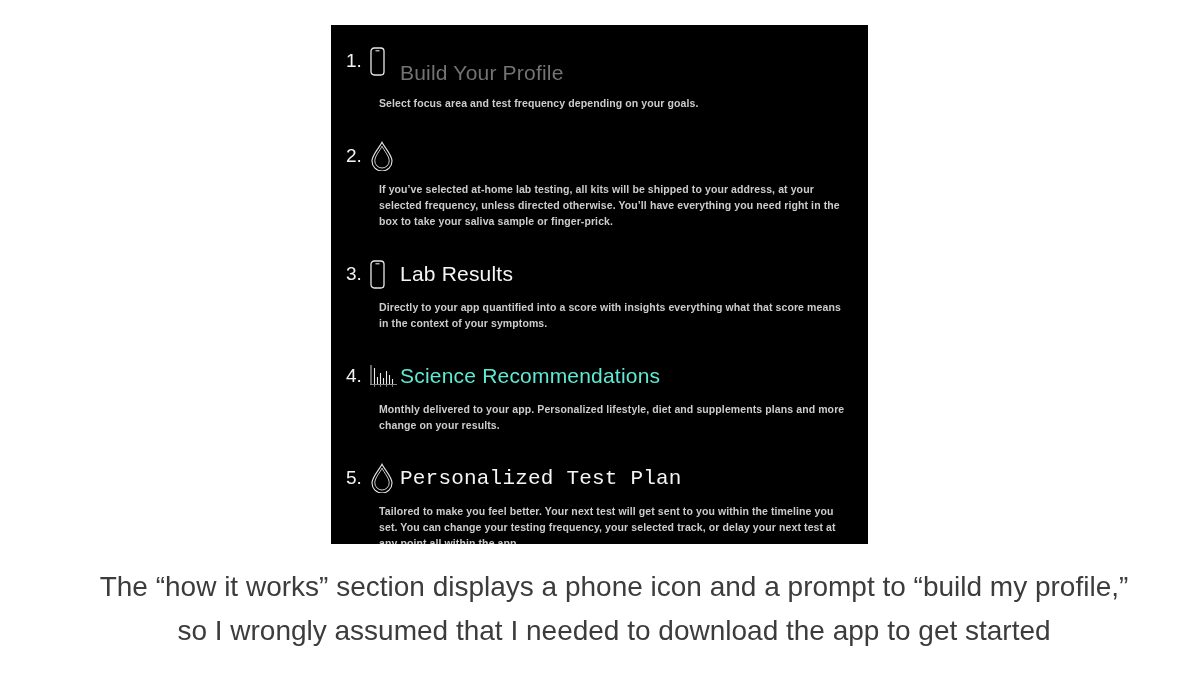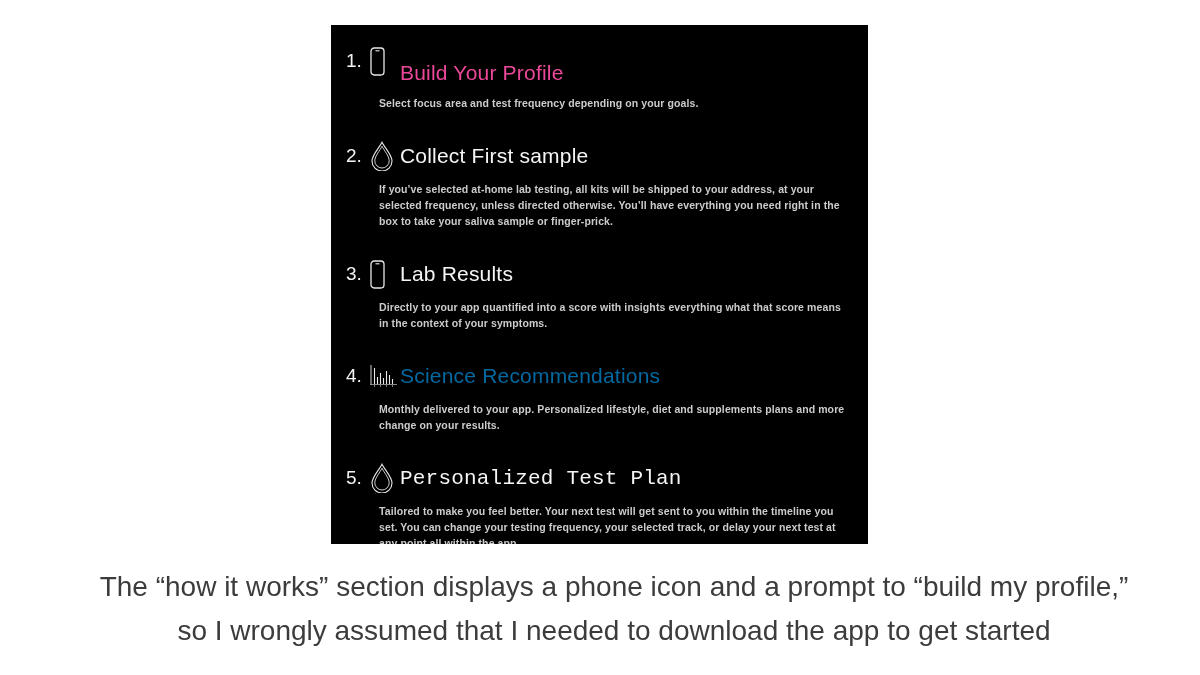--- a/index.html
+++ b/index.html
@@ -78,35 +78,34 @@
   <div class="steps">
   <div class="step">
     <div class="step-header">
       <span class="step-number">1.</span>
       <span class="step-icon">
             <svg width="15" height="29" viewBox="0 0 15 29" fill="none" xmlns="http://www.w3.org/2000/svg">
     <rect x="1" y="1" width="13" height="27" rx="3.2" stroke="#e8e8e8" stroke-width="1.3"></rect>
     <line x1="5.5" y1="3.8" x2="9.5" y2="3.8" stroke="#e8e8e8" stroke-width="1.1"></line>
   </svg>
           </span>
-      <span class="step-title" style="color: #ec4899; margin-top: 24px;">Build Your Profile</span>
+      <span class="step-title" style="color: #737373; margin-top: 24px;">Build Your Profile</span>
     </div>
     <div class="step-desc" style="color: rgb(204, 204, 204);">Select focus area and test frequency depending on your goals.</div>
   </div>
 
   <div class="step">
     <div class="step-header">
       <span class="step-number">2.</span>
       <span class="step-icon">
             <svg width="24" height="30" viewBox="0 0 24 30" fill="none" xmlns="http://www.w3.org/2000/svg">
     <path d="M12 1.2 C9.5 6.5 2 13.8 2 20 a10 10 0 0 0 20 0 C22 13.8 14.5 6.5 12 1.2 Z" stroke="#e8e8e8" stroke-width="1.1"></path>
     <path d="M12 5.2 C10.2 9.2 4.8 15 4.8 19.8 a7.2 7.2 0 0 0 14.4 0 C19.2 15 13.8 9.2 12 5.2 Z" stroke="#e8e8e8" stroke-width="0.9"></path>
   </svg>
           </span>
-      <span class="step-title" style="color: rgb(245, 245, 245);">Collect First sample</span>
     </div>
     <div class="step-desc" style="color: rgb(204, 204, 204);">If you’ve selected at-home lab testing, all kits will be shipped to your address, at your selected frequency, unless directed otherwise. You’ll have everything you need right in the box to take your saliva sample or finger-prick.</div>
   </div>
 
   <div class="step">
     <div class="step-header">
       <span class="step-number">3.</span>
       <span class="step-icon">
             <svg width="15" height="29" viewBox="0 0 15 29" fill="none" xmlns="http://www.w3.org/2000/svg">
     <rect x="1" y="1" width="13" height="27" rx="3.2" stroke="#e8e8e8" stroke-width="1.3"></rect>
@@ -131,21 +130,21 @@
     <line x1="13.5" y1="19" x2="13.5" y2="13" stroke="#e8e8e8" stroke-width="1.1"></line>
     <line x1="16.5" y1="19" x2="16.5" y2="6" stroke="#e8e8e8" stroke-width="1.1"></line>
     <line x1="19.5" y1="19" x2="19.5" y2="10" stroke="#e8e8e8" stroke-width="1.1"></line>
     <line x1="22.5" y1="19" x2="22.5" y2="14" stroke="#e8e8e8" stroke-width="1.1"></line>
     <line x1="4.5" y1="20" x2="4.5" y2="22" stroke="#9a9a9a" stroke-width="0.8"></line>
     <line x1="10.5" y1="20" x2="10.5" y2="22" stroke="#9a9a9a" stroke-width="0.8"></line>
     <line x1="16.5" y1="20" x2="16.5" y2="22" stroke="#9a9a9a" stroke-width="0.8"></line>
     <line x1="22.5" y1="20" x2="22.5" y2="22" stroke="#9a9a9a" stroke-width="0.8"></line>
   </svg>
           </span>
-      <span class="step-title" style="color: #0369a1; text-align: center;">Science Recommendations</span>
+      <span class="step-title" style="color: #5eead4; text-align: center;">Science Recommendations</span>
     </div>
     <div class="step-desc" style="color: rgb(204, 204, 204);">Monthly delivered to your app. Personalized lifestyle, diet and supplements plans and more change on your results.</div>
   </div>
 
   <div class="step">
     <div class="step-header">
       <span class="step-number">5.</span>
       <span class="step-icon">
             <svg width="24" height="30" viewBox="0 0 24 30" fill="none" xmlns="http://www.w3.org/2000/svg">
     <path d="M12 1.2 C9.5 6.5 2 13.8 2 20 a10 10 0 0 0 20 0 C22 13.8 14.5 6.5 12 1.2 Z" stroke="#e8e8e8" stroke-width="1.1"></path>

